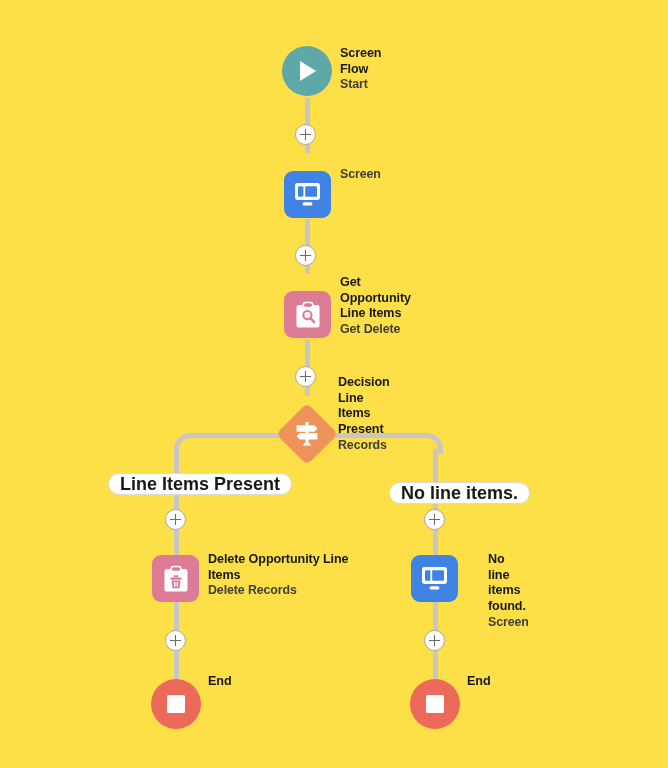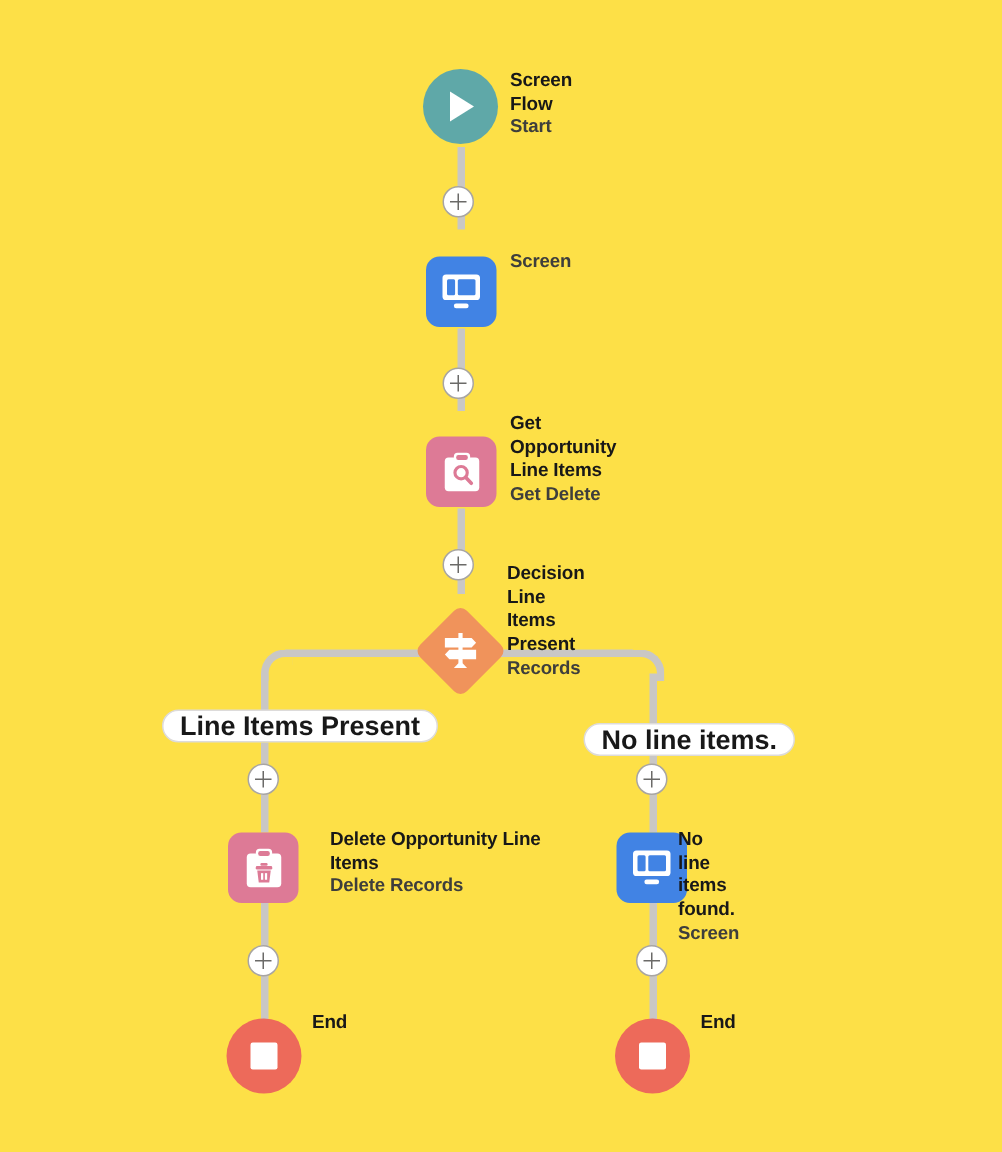--- a/index.html
+++ b/index.html
@@ -247,36 +247,36 @@
         <rect x="1.5" y="4" width="23" height="22.5" rx="2.6" fill="#ffffff"></rect>
         <rect x="7.6" y="0.8" width="10.8" height="6.4" rx="2.4" fill="#ffffff"></rect>
         <rect x="9.1" y="2.3" width="7.8" height="3.4" rx="1.5" fill="#dd7a96"></rect>
         <rect x="10.6" y="10.3" width="4.8" height="1.9" rx="0.8" fill="#dd7a96"></rect>
         <rect x="7.5" y="12.4" width="11" height="2.3" rx="0.9" fill="#dd7a96"></rect>
         <path d="M8.5 15.4 L17.5 15.4 L16.5 23.3 L9.5 23.3 Z" fill="#dd7a96"></path>
         <rect x="11" y="17.1" width="1.5" height="4.4" fill="#ffffff"></rect>
         <rect x="13.6" y="17.1" width="1.5" height="4.4" fill="#ffffff"></rect>
       </svg>
     </div>
-    <div class="label-block" style="left:220px; top:552px; width:160px;">
+    <div class="label-block" style="left:208px; top:552px; width:160px;">
       <div class="label-title">Delete Opportunity Line Items</div>
       <div class="label-sub">Delete Records</div>
     </div>
   </div>
 
   <div class="node">
     <div class="icon-square" style="left:411px; top:555px; background:#4183e4;">
       <svg width="27" height="25" viewBox="0 0 27 25" aria-hidden="true">
         <rect x="1" y="1" width="25" height="17" rx="2.4" fill="#ffffff"></rect>
         <rect x="4" y="4.2" width="5.4" height="10.6" rx="1" fill="#4183e4"></rect>
         <rect x="11.2" y="4.2" width="11.8" height="10.6" rx="1" fill="#4183e4"></rect>
         <rect x="8.6" y="20.3" width="9.8" height="3.2" rx="1.5" fill="#ffffff"></rect>
       </svg>
     </div>
-    <div class="label-block" style="left:452px; top:552px;">
+    <div class="label-block" style="left:488px; top:552px;">
       <div class="label-title">No line items found.</div>
       <div class="label-sub">Screen</div>
     </div>
   </div>
 
   <div class="plus" style="left:165px; top:630px;"></div>
   <div class="plus" style="left:424px; top:630px;"></div>
 
   <div class="node">
     <div class="icon-circle" style="left:151px; top:679px; background:#ed6a5a;">

